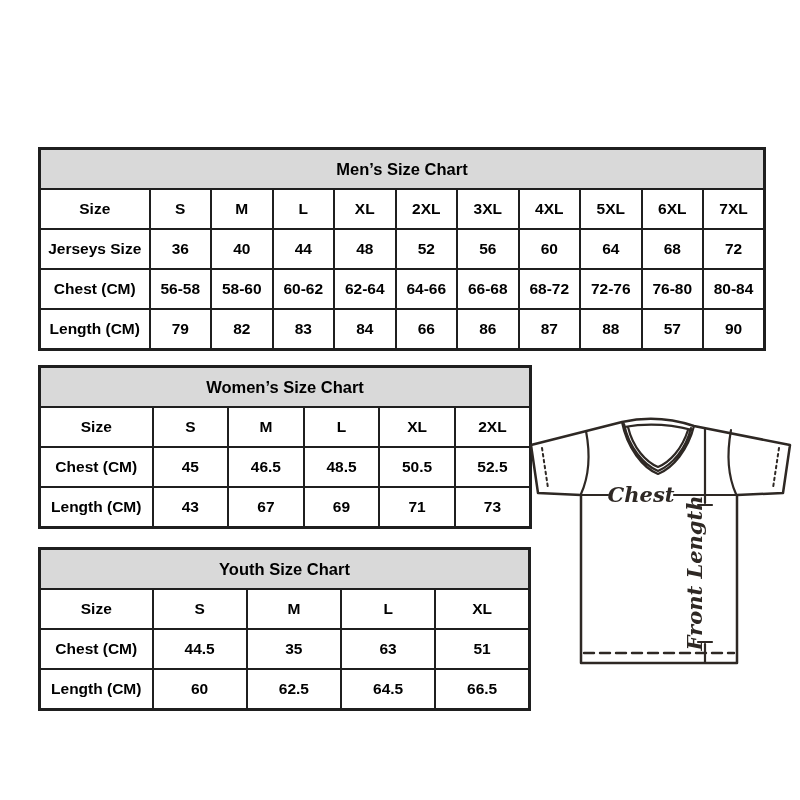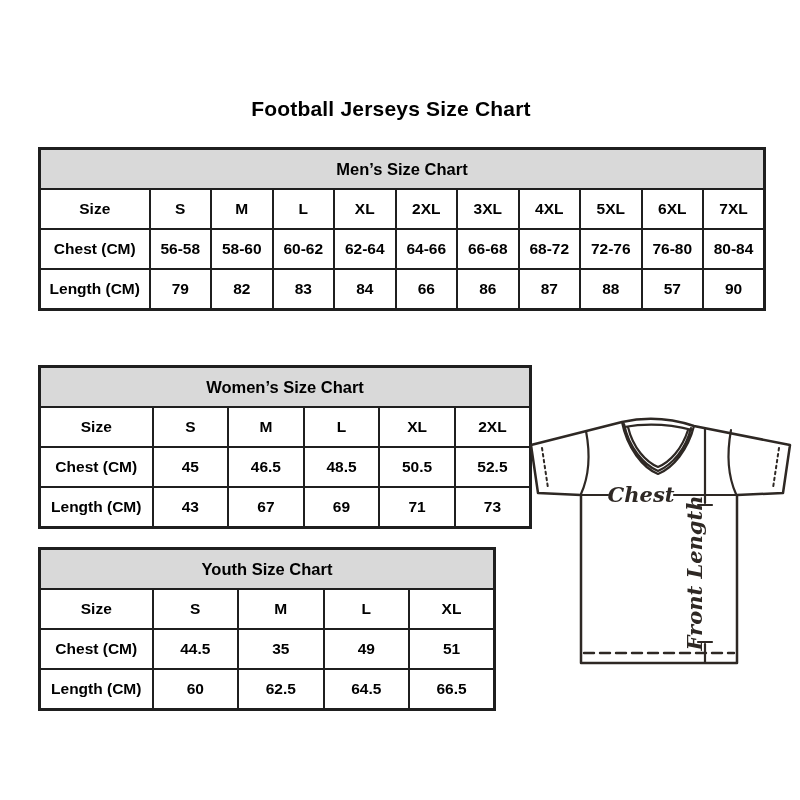--- a/index.html
+++ b/index.html
@@ -8,21 +8,21 @@
     font-family:"Liberation Sans", sans-serif; color:var(--text,#000);
     overflow:hidden;
   }
   .page-title {
     position:absolute; left:0; top:97px; width:782px;
     text-align:center; font-size:21px; font-weight:bold; letter-spacing:0.2px;
   }
   .size-section { position:absolute; }
   #mens-section   { left:38px; top:147px; width:728px; }
   #womens-section { left:38px; top:365px; width:494px; }
-  #youth-section  { left:38px; top:547px; width:458px; }
+  #youth-section  { left:38px; top:547px; width:493px; }
 
   table.size-table {
     border-collapse:collapse; table-layout:fixed; width:100%;
     border:3px solid var(--border,#1f1f1f);
   }
   table.size-table th, table.size-table td {
     border:2px solid var(--border,#1f1f1f);
     height:38px; padding:0 2px;
     text-align:center; vertical-align:middle;
     font-weight:bold; font-size:15.5px; color:var(--text,#000);
@@ -36,21 +36,20 @@
   .jersey-label {
     font-family:"DejaVu Serif", serif; font-style:italic; font-weight:bold;
     font-size:21px; fill:var(--jersey,#2e2824);
   }
 </style>
 </head>
 <body>
 
 <div class="page" style="--bg: #ffffff; --text: #000000; --border: #1f1f1f; --headerbg: #d9d9d9; --jersey: #2e2824;">
 
-  <div class="page-title">Football Jerseys Size Chart</div>
 
   <div class="size-section" id="mens-section">
     <table class="size-table">
         <colgroup>
           <col style="width: 110px;">
           <col>
           <col>
           <col>
           <col>
           <col>
@@ -71,20 +70,33 @@
             <td>L</td>
             <td>XL</td>
             <td>2XL</td>
             <td>3XL</td>
             <td>4XL</td>
             <td>5XL</td>
             <td>6XL</td>
             <td>7XL</td>
           </tr>
           <tr>
+            <th>Jerseys Size</th>
+            <td>36</td>
+            <td>40</td>
+            <td>44</td>
+            <td>48</td>
+            <td>52</td>
+            <td>56</td>
+            <td>60</td>
+            <td>64</td>
+            <td>68</td>
+            <td>72</td>
+          </tr>
+          <tr>
             <th>Chest (CM)</th>
             <td>56-58</td>
             <td>58-60</td>
             <td>60-62</td>
             <td>62-64</td>
             <td>64-66</td>
             <td>66-68</td>
             <td>68-72</td>
             <td>72-76</td>
             <td>76-80</td>
@@ -166,21 +178,21 @@
             <th>Size</th>
             <td>S</td>
             <td>M</td>
             <td>L</td>
             <td>XL</td>
           </tr>
           <tr>
             <th>Chest (CM)</th>
             <td>44.5</td>
             <td>35</td>
-            <td>49</td>
+            <td>63</td>
             <td>51</td>
           </tr>
           <tr>
             <th>Length (CM)</th>
             <td>60</td>
             <td>62.5</td>
             <td>64.5</td>
             <td>66.5</td>
           </tr>
         </tbody>

